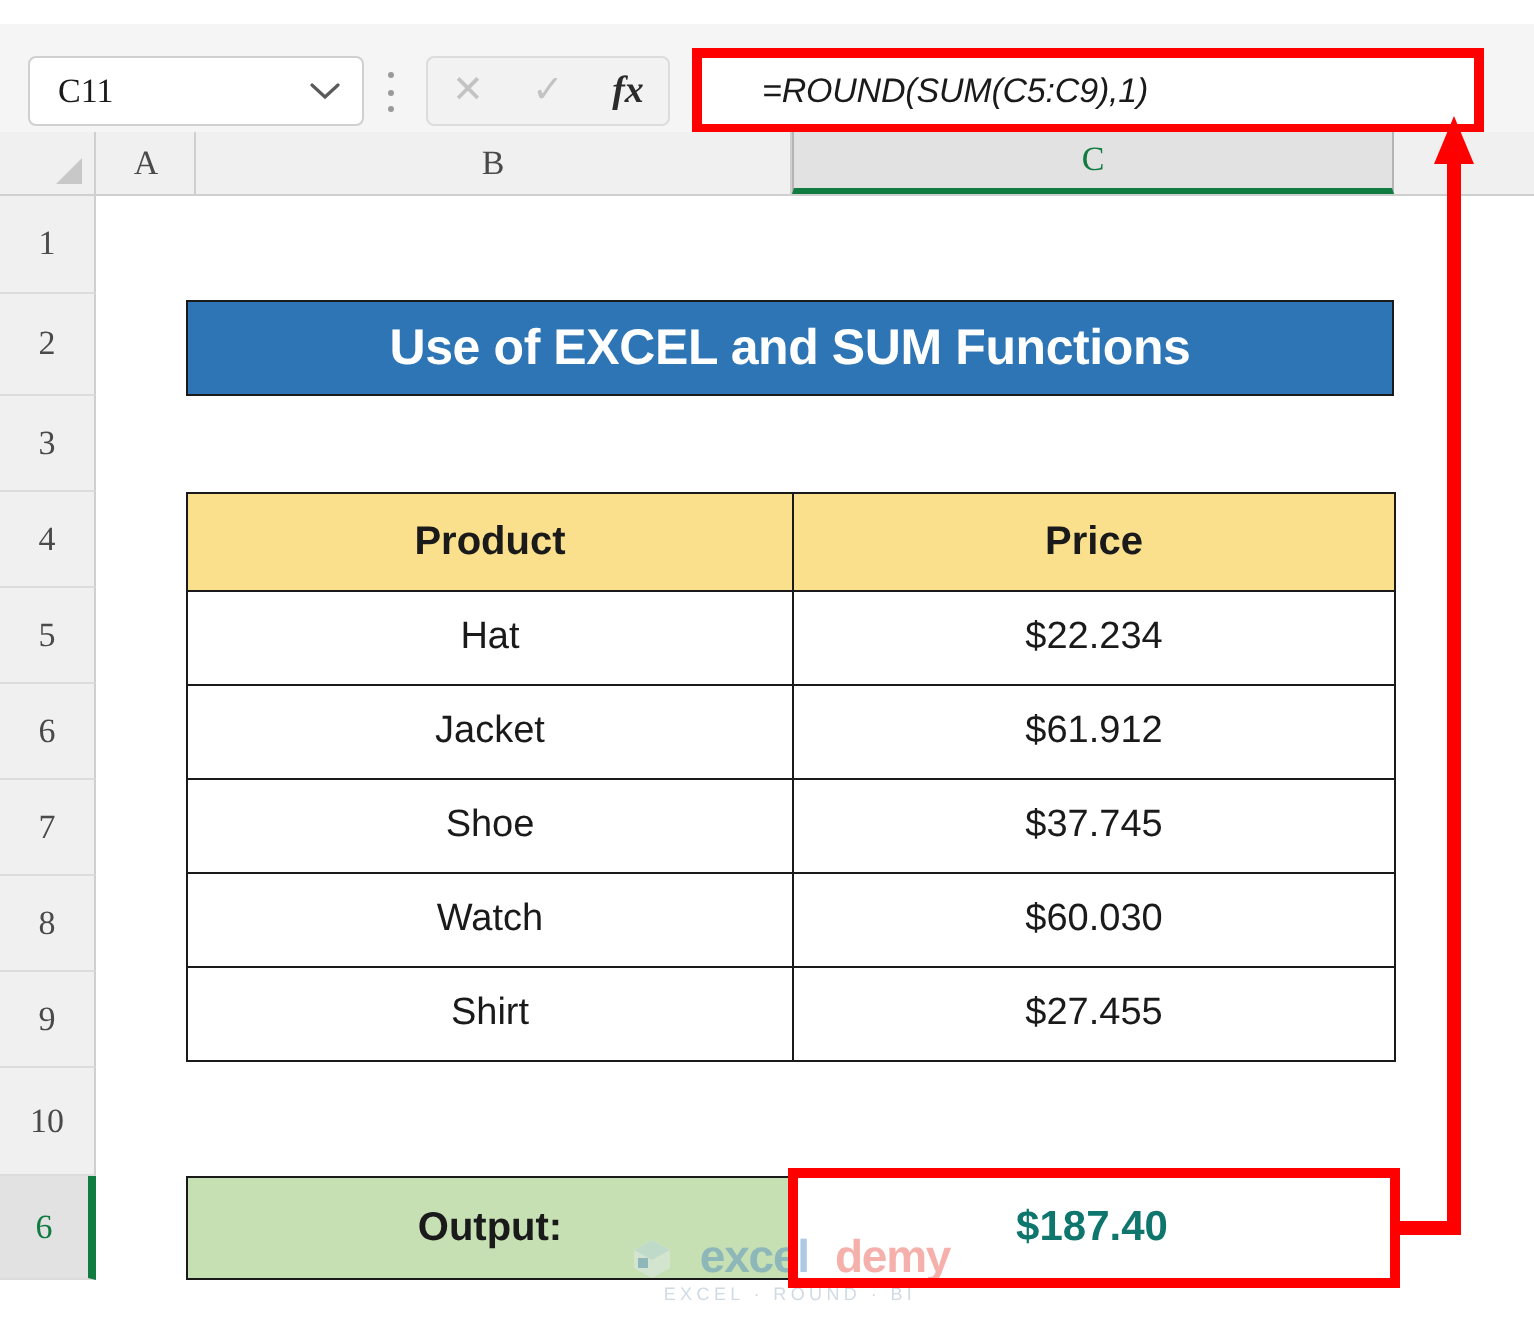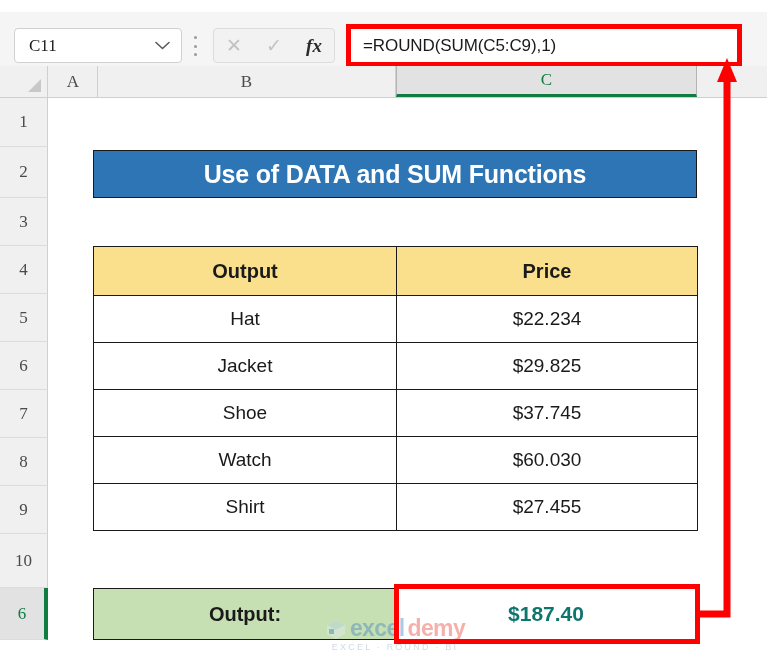--- a/index.html
+++ b/index.html
@@ -100,23 +100,24 @@
     width: 396px; height: 43px;
     background: #ffffff;
     border: 5px solid #ff0000;
     box-sizing: border-box;
     display: flex;
     align-items: center;
   }
   .formula-text {
     font-size: 17px;
     color: #1a1a1a;
-    padding-left: 12px;
+    padding-left: 30px;
     font-family: "Liberation Sans", sans-serif;
     letter-spacing: -0.1px;
+    font-style: italic;
   }
 
   
   .col-head-row {
     position: absolute;
     left: 0; top: 66px;
     width: 767px; height: 32px;
     background: #f0f0f0;
     border-bottom: 1px solid #cfcfcf;
     box-sizing: border-box;
@@ -287,21 +288,21 @@
     left: 305px; top: 617px;
     width: 180px;
     opacity: 0.42;
     text-align: center;
     pointer-events: none;
   }
   .wm-main {
     display: flex;
     align-items: center;
     justify-content: center;
-    gap: 3px;
+    gap: 13px;
   }
   .wm-cube { display:block; }
   .wm-word {
     font-size: 23px;
     font-weight: bold;
     letter-spacing: -0.6px;
     line-height: 1;
   }
   .wm-a { color: #3f7fbf; }
   .wm-b { color: #e8463a; }
@@ -359,39 +360,39 @@
 <div class="row-head" style="top:294px; height:48px;">5</div>
 <div class="row-head" style="top:342px; height:48px;">6</div>
 <div class="row-head" style="top:390px; height:48px;">7</div>
 <div class="row-head" style="top:438px; height:48px;">8</div>
 <div class="row-head" style="top:486px; height:48px;">9</div>
 <div class="row-head" style="top:534px; height:54px;">10</div>
 <div class="row-head selected" style="top:588px; height:52px;">6</div>
 
 <div class="grid-area"></div>
 
-<div class="banner">Use of DATA and SUM Functions</div>
+<div class="banner">Use of EXCEL and SUM Functions</div>
 
 <table class="tbl">
   <colgroup>
       <col class="col-prod">
       <col class="col-price">
     </colgroup>
   <tbody>
     <tr>
-      <td class="hd">Output</td>
+      <td class="hd">Product</td>
       <td class="hd">Price</td>
     </tr>
     <tr>
       <td>Hat</td>
       <td>$22.234</td>
     </tr>
     <tr>
       <td>Jacket</td>
-      <td>$29.825</td>
+      <td>$61.912</td>
     </tr>
     <tr>
       <td>Shoe</td>
       <td>$37.745</td>
     </tr>
     <tr>
       <td>Watch</td>
       <td>$60.030</td>
     </tr>
     <tr>

